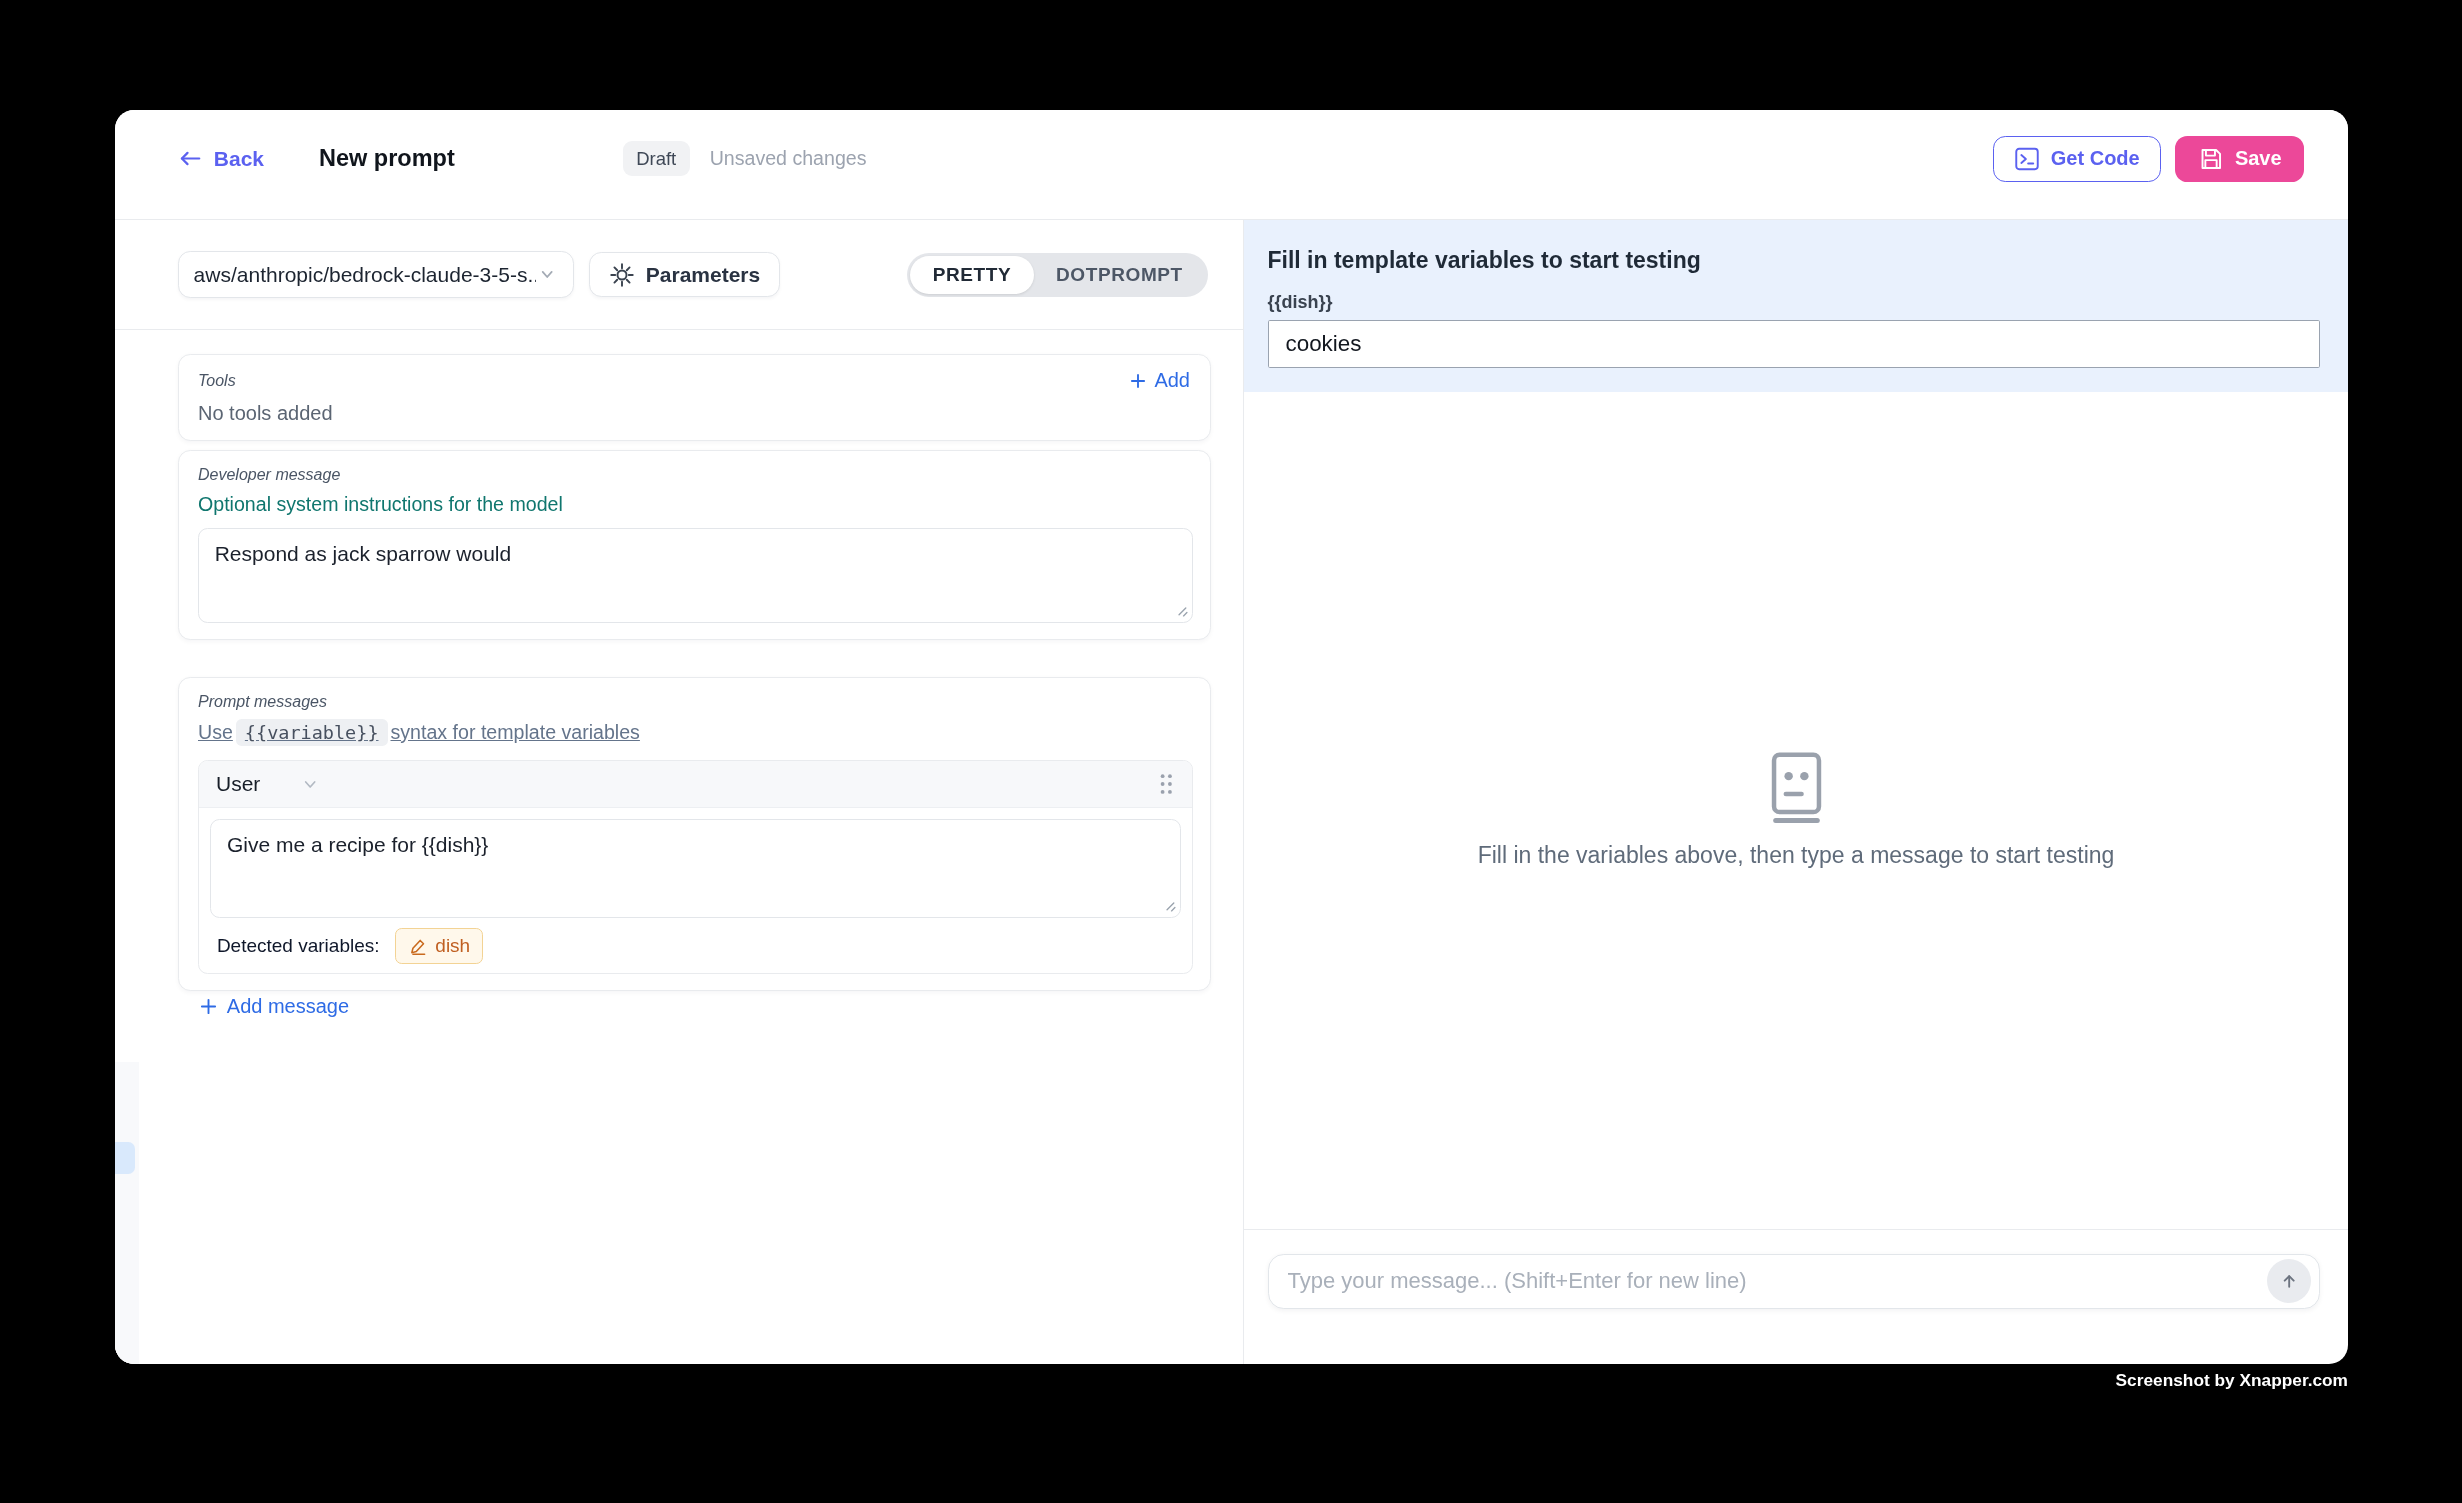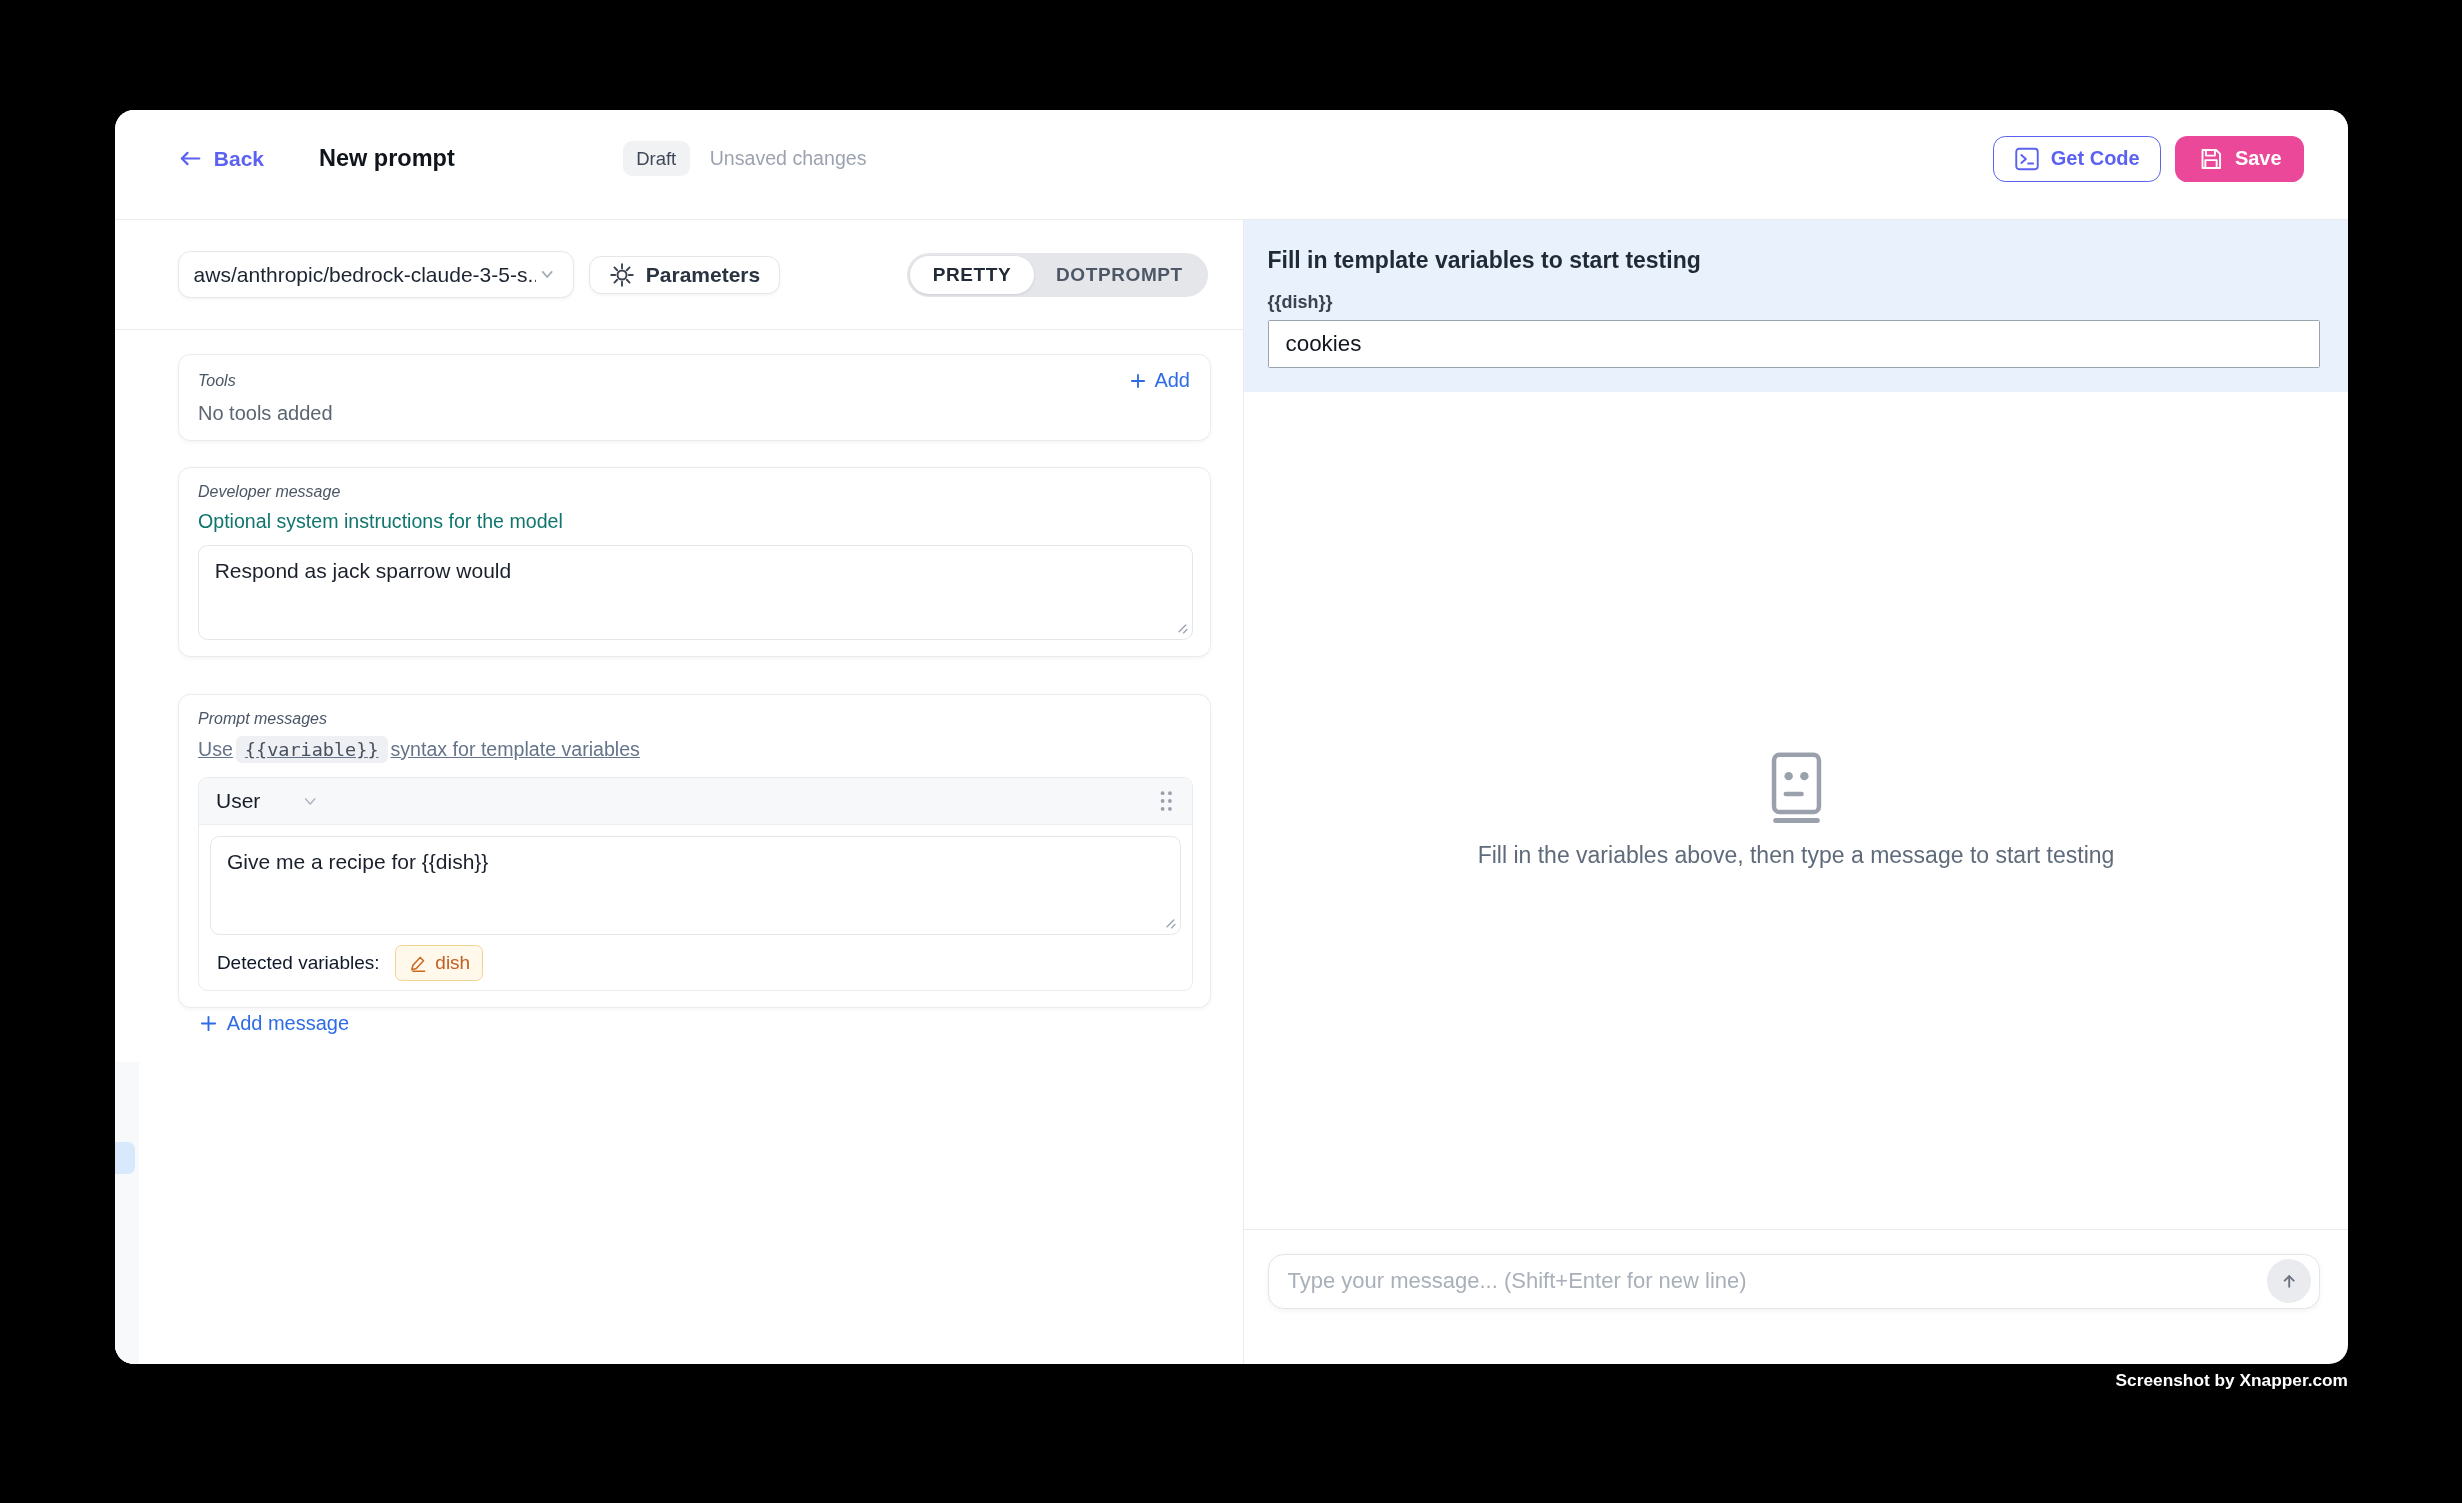--- a/index.html
+++ b/index.html
@@ -32,21 +32,21 @@
               position:relative; background:#fff; }
   .right-col { flex:1; display:flex; flex-direction:column; min-width:0; }
 
   
   .model-row { height:110px; display:flex; align-items:center;
                padding:0 35px 0 63px; border-bottom:1.7px solid #e9ebee; }
   .select-box { width:396px; height:47px; border:1.7px solid #e3e6ea; border-radius:12.3px;
                 display:flex; align-items:center; padding:0 14.6px;
                 box-shadow:0 1.1px 3.4px rgba(16,24,40,.04); cursor:pointer; background:#fff; }
   .select-box .val { font-size:21px; color:#1c2430; white-space:nowrap; overflow:hidden; flex:1; }
-  .params-btn { margin-left:14.6px; height:38px; border:1.7px solid #e3e6ea; border-radius:12.3px;
+  .params-btn { margin-left:14.6px; height:45px; border:1.7px solid #e3e6ea; border-radius:12.3px;
                 display:flex; align-items:center; gap:11.2px; padding:0 19px;
                 box-shadow:0 1.1px 3.4px rgba(16,24,40,.04); cursor:pointer; background:#fff; }
   .params-btn span { font-size:21px; font-weight:600; color:#2a3342; }
   .toggle { margin-left:auto; height:44px; background:#e4e6ea; border-radius:27px;
             display:flex; align-items:center; padding:2.8px; }
   .toggle .opt { font-size:19px; letter-spacing:0.6px; padding:0 22.4px; height:38px;
                  display:flex; align-items:center; border-radius:22.4px; cursor:pointer; }
   .toggle .opt.on { background:#fff; font-weight:700; color:#212a36;
                     box-shadow:0 1.1px 2.8px rgba(0,0,0,.10); }
   .toggle .opt.off { font-weight:600; color:#4d5766; }
@@ -56,21 +56,21 @@
   .card { border:1.7px solid #e9ebee; border-radius:12.3px; background:#fff;
           box-shadow:0 1.1px 4.5px rgba(16,24,40,.04); }
   .card-label { font-size:16px; color:#4a5565;font-style:italic; }
   .card-sub { font-size:19.6px; color:#0f766e; }
   .tools-card { height:87px; padding:14.6px 20px 0 19px; }
   .tools-row { display:flex; align-items:center; }
   .add-link { margin-left:auto; display:flex; align-items:center; gap:6.7px;
               color:#2e6be5; font-size:20px; font-weight:500; cursor:pointer; }
   .tools-empty { margin-top:10px; font-size:20px; color:#5b6573; }
 
-  .dev-card { margin-top:26px; height:190px; padding:15.7px 17px 0 19px; }
+  .dev-card { margin-top:9px; height:190px; padding:15.7px 17px 0 19px; }
   .dev-card .card-sub { margin-top:9px; }
   .ta-wrap { position:relative; margin-top:12.3px; }
   textarea.ta { width:100%; border:1.7px solid #e3e6ea; border-radius:9.5px; resize:none;
                 font-family:"Liberation Sans","DejaVu Sans",sans-serif; font-size:21px;
                 color:#1b212c; padding:12.3px 15.7px; outline:none; display:block; }
   .resize-h { position:absolute; right:4.5px; bottom:5.6px; }
 
   .msg-card { margin-top:37px; height:314px; padding:15.7px 17px 0 19px; }
   .hint-row { margin-top:7.8px; display:flex; align-items:center; gap:3px;
               font-size:19.6px; color:#64748b;text-decoration:underline; }

